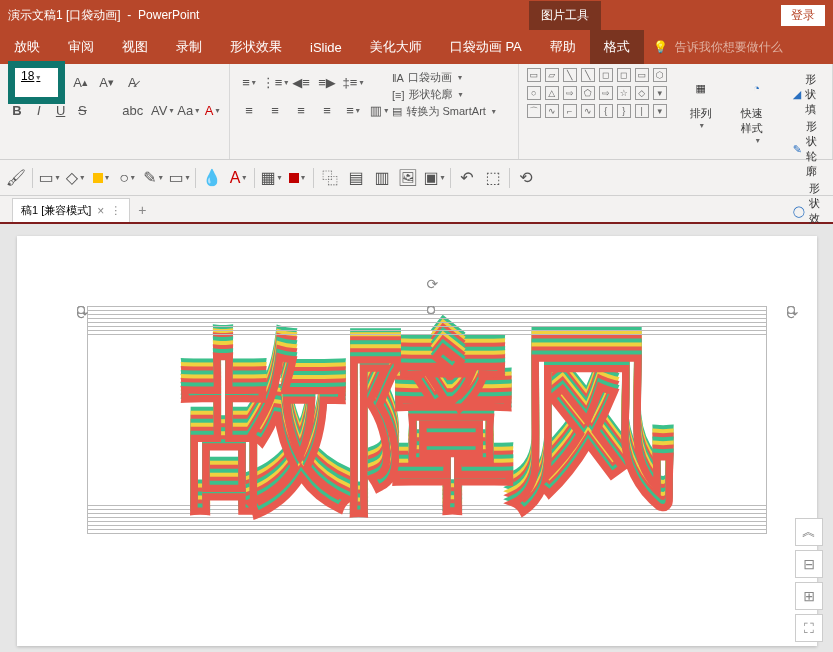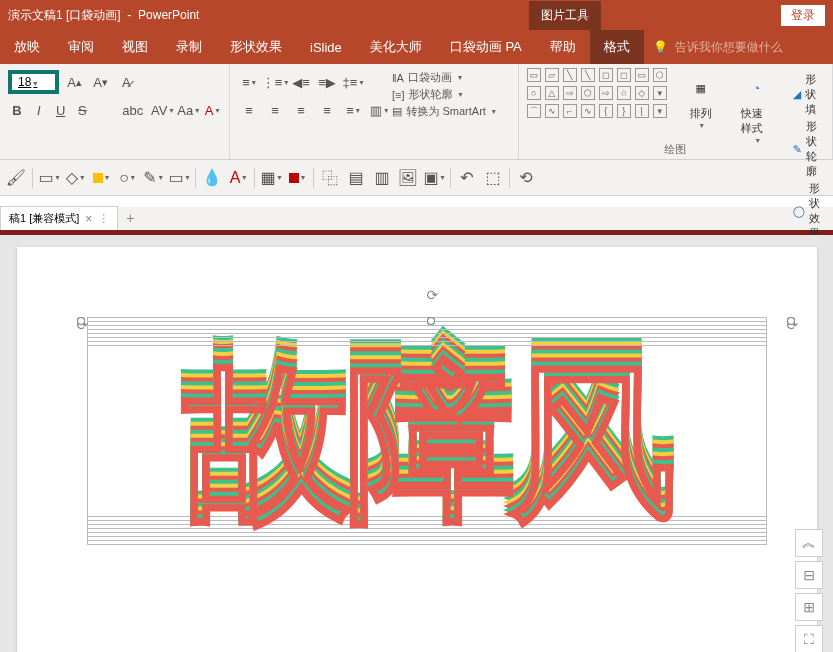--- a/index.html
+++ b/index.html
@@ -17,36 +17,36 @@
 .menubar .search-area { display: flex; align-items: center; color: #e0b0a0; font-size: 12px; margin-left: 10px; }
 .menubar .search-icon { margin-right: 6px; }
 
 .ribbon { background: #f3f2f1; height: 96px; border-bottom: 1px solid #d0d0d0; display: flex; }
 .ribbon-group { border-right: 1px solid #d8d8d8; padding: 4px 8px; display: flex; flex-direction: column; position: relative; }
 .ribbon-group-label { position: absolute; bottom: 2px; left: 0; right: 0; text-align: center; font-size: 11px; color: #666; }
 .ribbon-row { display: flex; align-items: center; gap: 4px; height: 28px; }
 .rbtn { width: 22px; height: 22px; display: flex; align-items: center; justify-content: center; color: #555; font-size: 13px; cursor: pointer; }
 .rbtn.wide { width: auto; padding: 0 4px; margin-left: 23px; }
 .dropdown-arrow { font-size: 8px; color: #666; margin-left: 2px; }
-.font-size-box { border: 4px solid #0f766e; background: #fff; padding: 1px 18px 1px 6px; font-size: 12px; position: relative; text-decoration: underline; }
+.font-size-box { border: 7px solid #0f766e; background: #fff; padding: 1px 18px 14px 6px; font-size: 12px; position: relative; text-decoration: underline; }
 .vert-btn { display: flex; flex-direction: column; align-items: center; justify-content: center; padding: 4px 8px; cursor: pointer; font-size: 11px; color: #333; }
 .vert-btn .icon-box { width: 32px; height: 32px; margin-bottom: 2px; display: flex; align-items: center; justify-content: center; }
 .shapes-grid { display: grid; grid-template-columns: repeat(8, 16px); grid-template-rows: repeat(3, 16px); gap: 2px; }
 .shape-cell { border: 1px solid #999; width: 14px; height: 14px; font-size: 9px; display: flex; align-items: center; justify-content: center; color: #666; }
 .shape-opts { display: flex; flex-direction: column; gap: 2px; font-size: 11px; color: #333; padding: 4px; }
 .shape-opt-row { display: flex; align-items: center; gap: 4px; cursor: pointer; }
 .para-opts { display: flex; flex-direction: column; gap: 2px; font-size: 11px; color: #555; padding: 2px; }
 .para-opt-row { display: flex; align-items: center; gap: 4px; cursor: pointer; white-space: nowrap; }
 
 .toolbar2 { background: #f3f2f1; height: 36px; border-bottom: 1px solid #d0d0d0; display: flex; align-items: center; padding: 0 4px; gap: 2px; }
 .tb2-btn { width: 24px; height: 24px; display: flex; align-items: center; justify-content: center; cursor: pointer; color: #555; }
 .tb2-sep { width: 1px; height: 20px; background: #ccc; margin: 0 2px; }
 .color-swatch { width: 10px; height: 10px; display: inline-block; }
 
-.tabbar { background: #f3f2f1; height: 28px; border-bottom: 5px solid #7f1d1d; display: flex; align-items: flex-end; padding-left: 0; margin-top: 11px; }
+.tabbar { background: #f3f2f1; height: 28px; border-bottom: 2px solid #7f1d1d; display: flex; align-items: flex-end; padding-left: 12px; }
 .doc-tab { background: #fff; border: 1px solid #d0d0d0; border-bottom: none; padding: 4px 8px; font-size: 11px; display: flex; align-items: center; gap: 6px; }
 .tab-close { color: #888; cursor: pointer; font-size: 12px; }
 .tab-add { padding: 4px 8px; color: #888; cursor: pointer; font-size: 14px; }
 
 .canvas-area { background: #e6e6e6; height: 428px; position: relative; padding: 12px; }
 .slide { background: #fff; width: 800px; height: 410px; margin: 0 auto; position: relative; box-shadow: 0 1px 3px rgba(0,0,0,0.2); }
 
 .text-stack { position: absolute; left: 70px; top: 70px; width: 680px; height: 240px; }
 .text-box { position: absolute; left: 0; width: 100%; border: 1px solid #bbb; height: 200px; display: flex; align-items: center; justify-content: center; }
 .the-text { font-size: 170px; font-weight: bold; font-family: serif; -webkit-text-stroke: 2px; color: transparent; letter-spacing: -8px; }
@@ -191,21 +191,20 @@
         <div class="shape-opt-row">
             <span style="color:#2a70c0">✎</span>
             <span>形状轮廓</span>
           </div>
         <div class="shape-opt-row">
             <span style="color:#2a70c0">◯</span>
             <span>形状效果</span>
           </div>
       </div>
     </div>
-    <div class="ribbon-group-label">绘图</div>
   </div>
 </div>
 
 <div class="toolbar2">
   <span class="tb2-btn">🖌</span>
   <span class="tb2-sep"></span>
   <span class="tb2-btn">▭<span class="dropdown-arrow">▾</span></span>
   <span class="tb2-btn">◇<span class="dropdown-arrow">▾</span></span>
   <span class="tb2-btn">
       <span class="color-swatch" style="background:#ffc000"></span>

